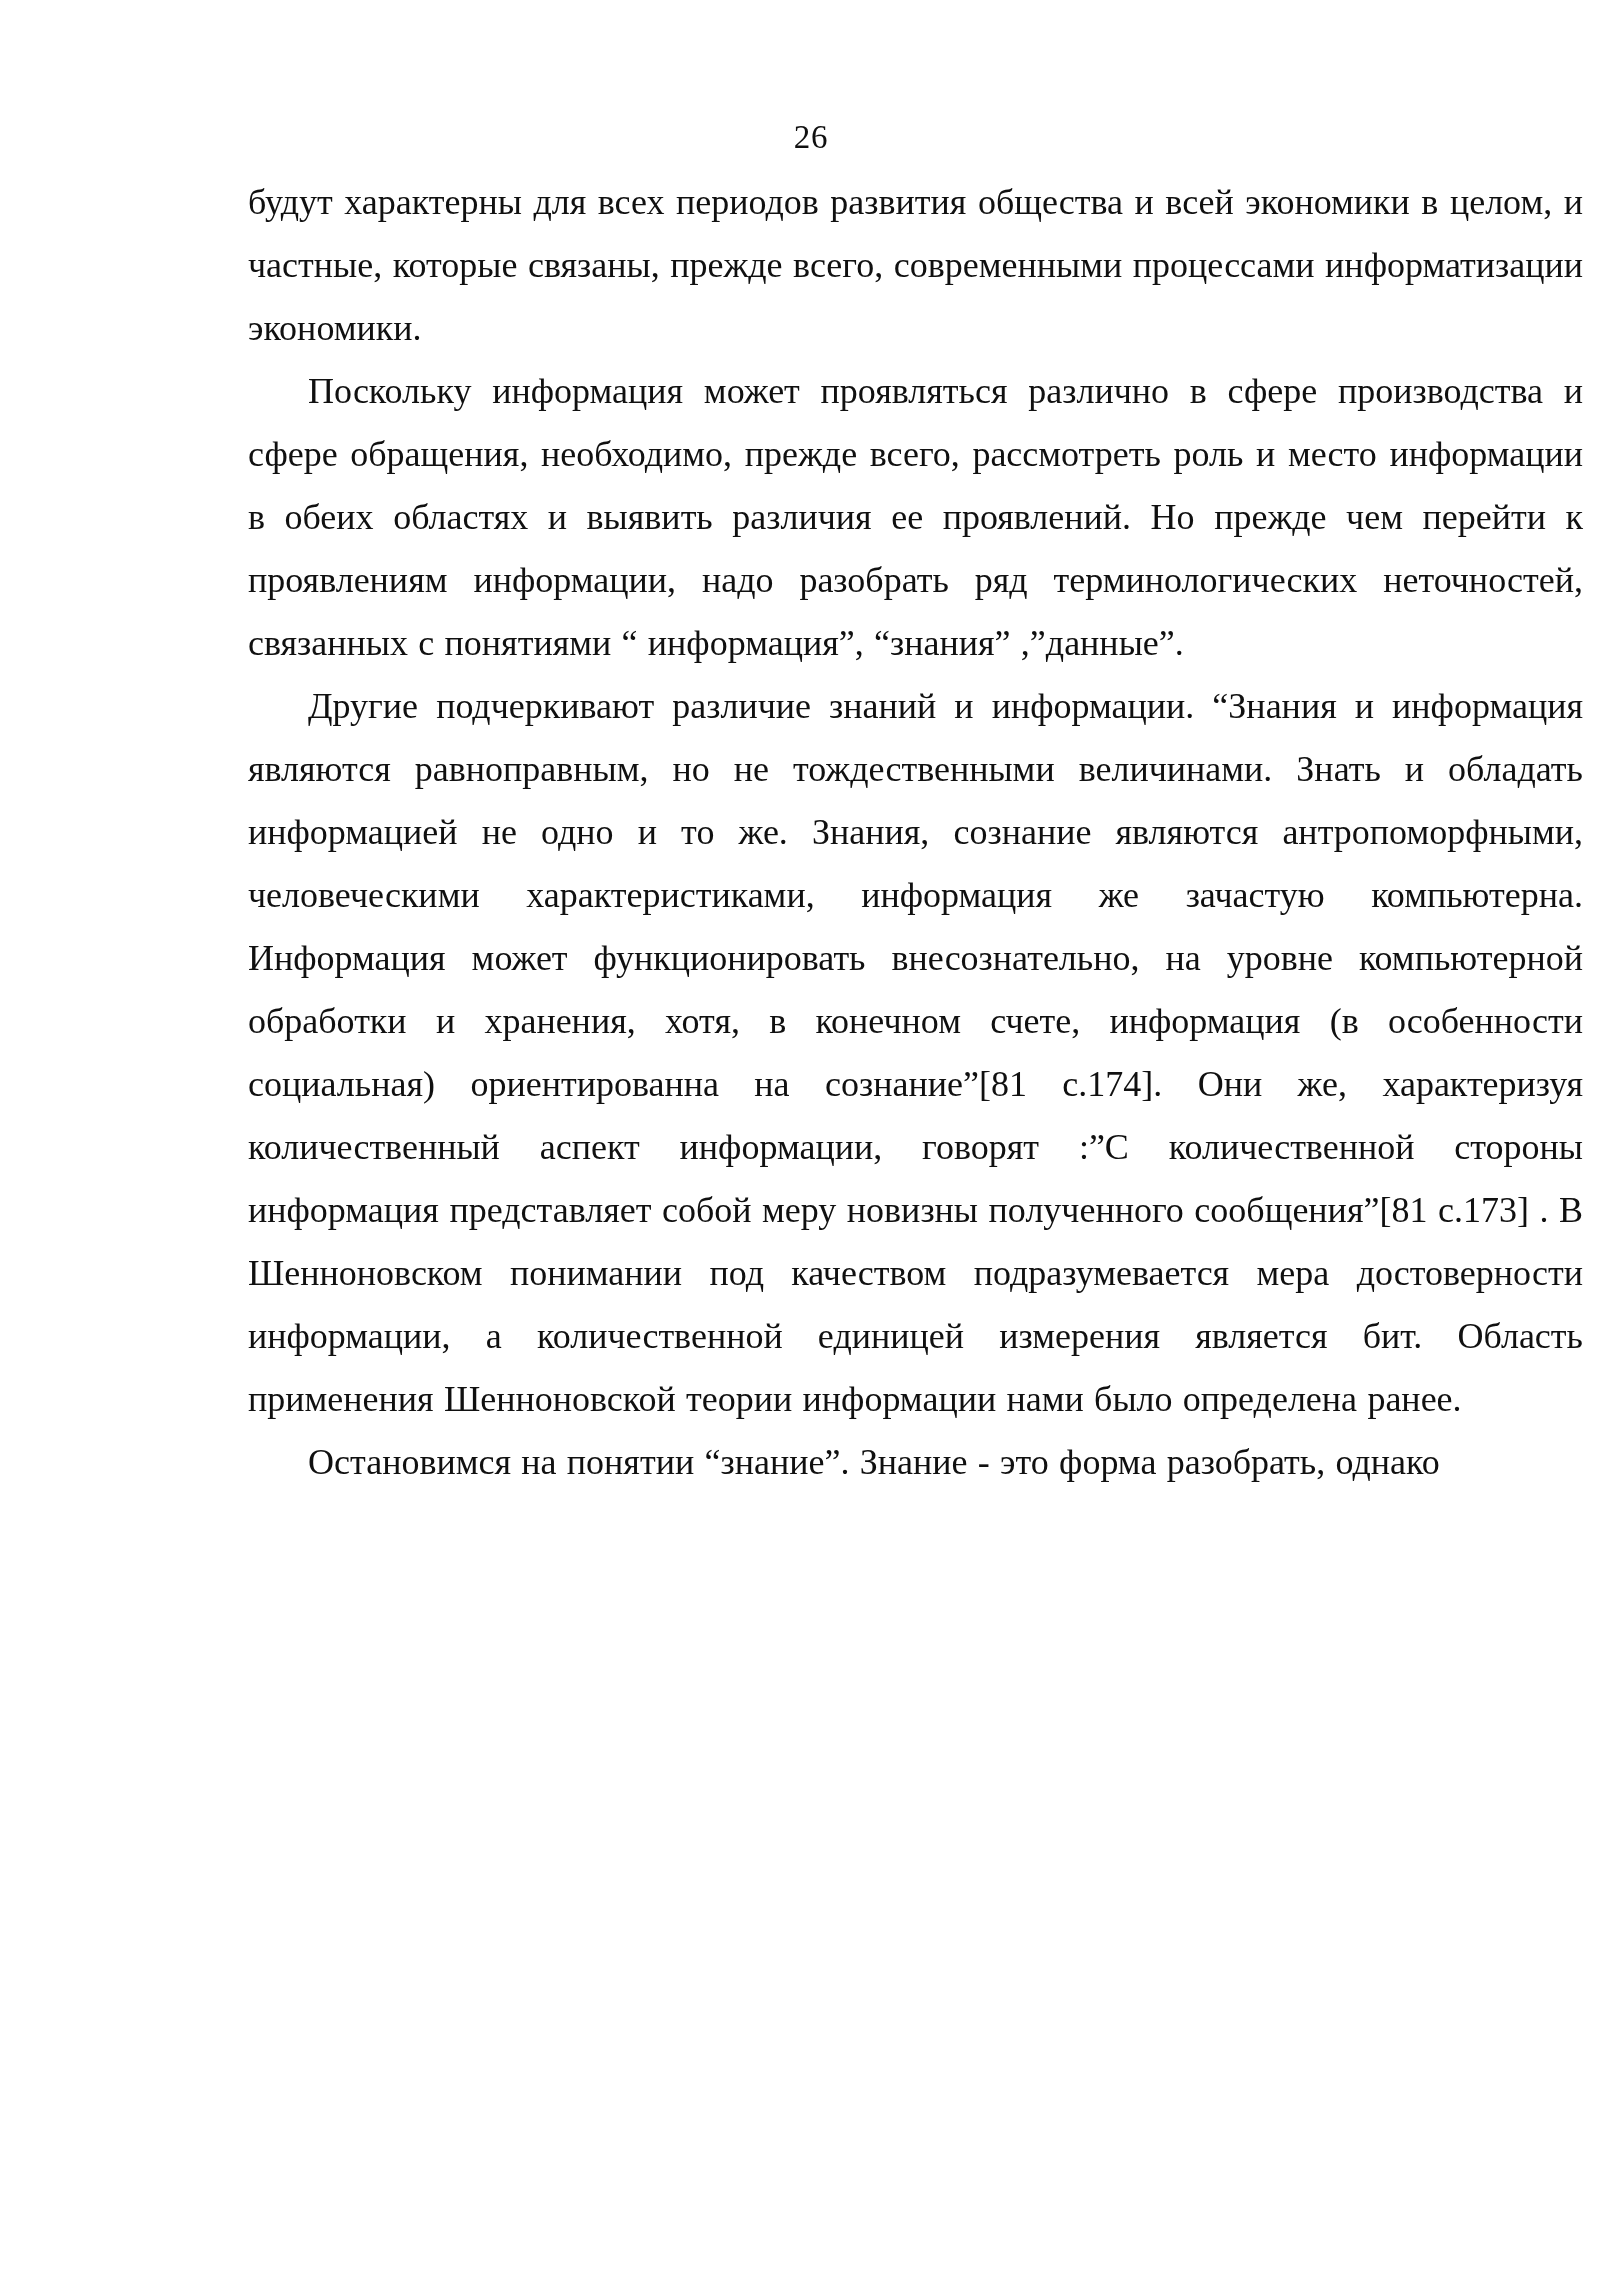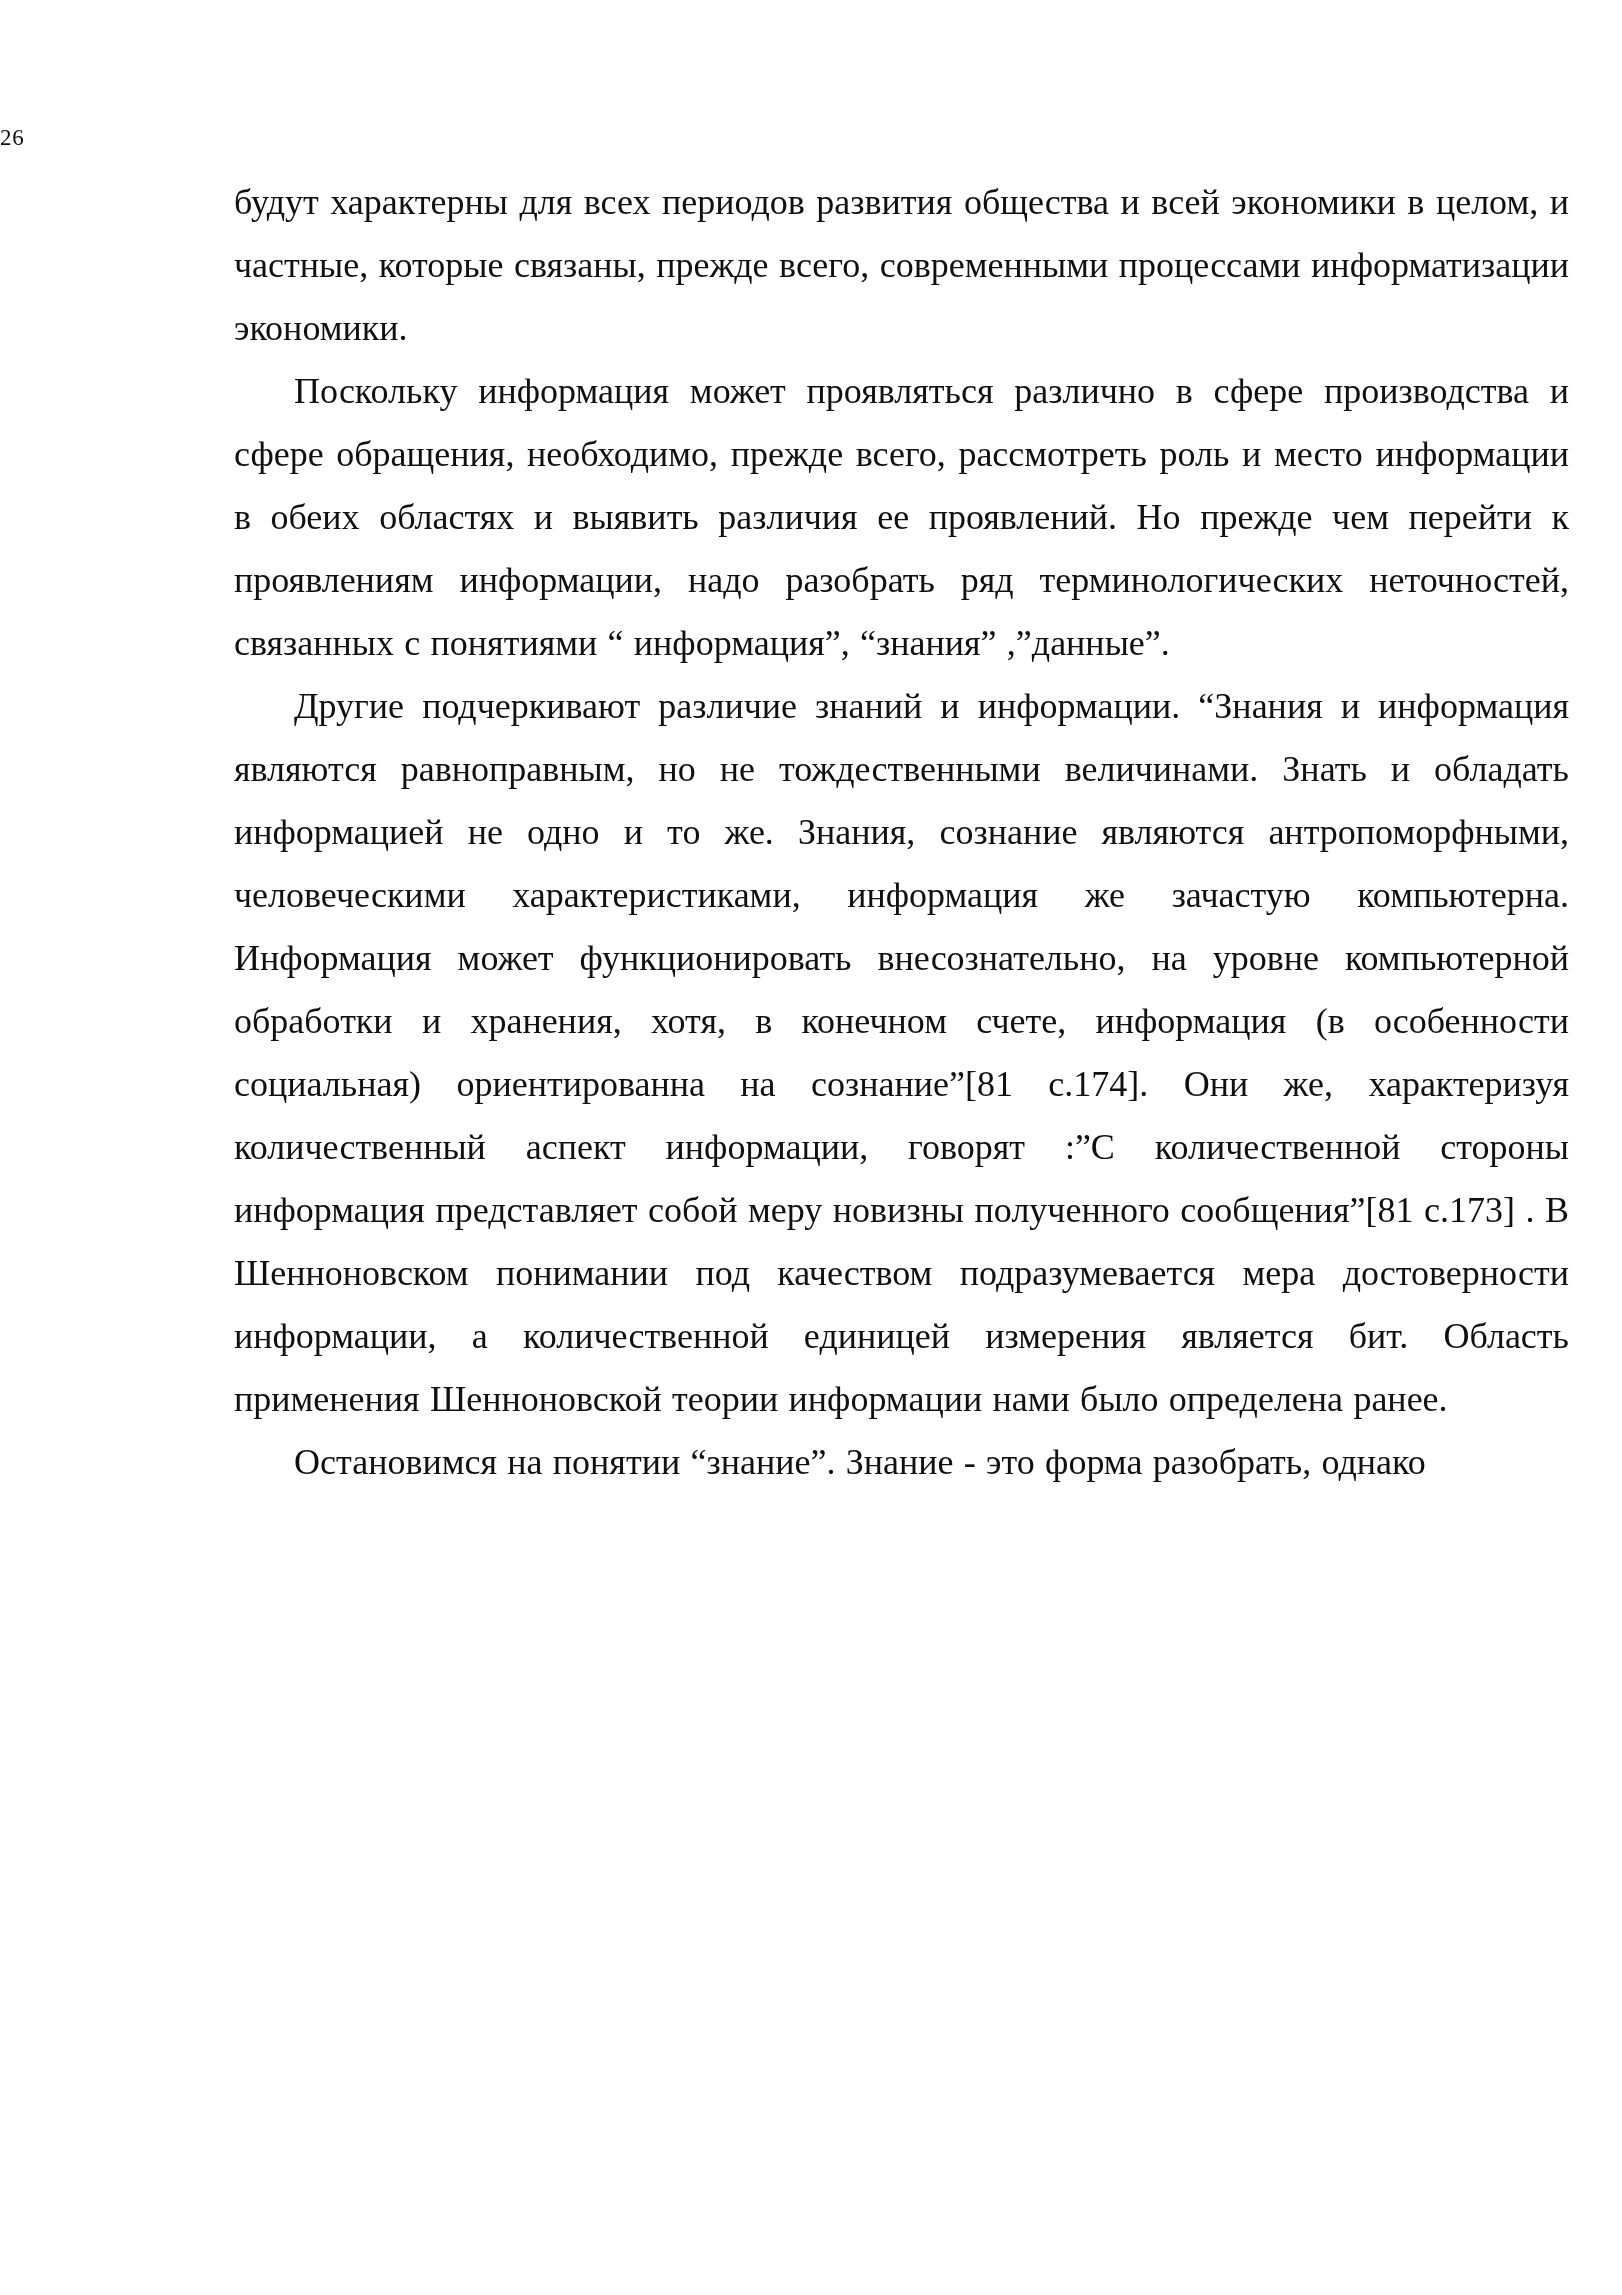--- a/index.html
+++ b/index.html
@@ -15,29 +15,28 @@
     background: #ffffff;
     font-family: "Liberation Serif", serif;
     color: #101010;
     overflow: hidden;
   }
   .page-number {
     position: absolute;
     top: 119px;
     left: 0;
     width: 100%;
-    text-align: left;
-    font-size: 23px;
+    text-align: center;
+    font-size: 33px;
     letter-spacing: 0.7px;
-    margin-top: 6px;
   }
   .content {
     position: absolute;
     top: 171px;
-    left: 234px;
+    left: 248px;
     width: 1335px;
     font-size: 36px;
     line-height: 63px;
     text-align: justify;
     text-justify: inter-word;
   }
   .content p {
     margin: 0;
     padding: 0;
     text-indent: 60px;

